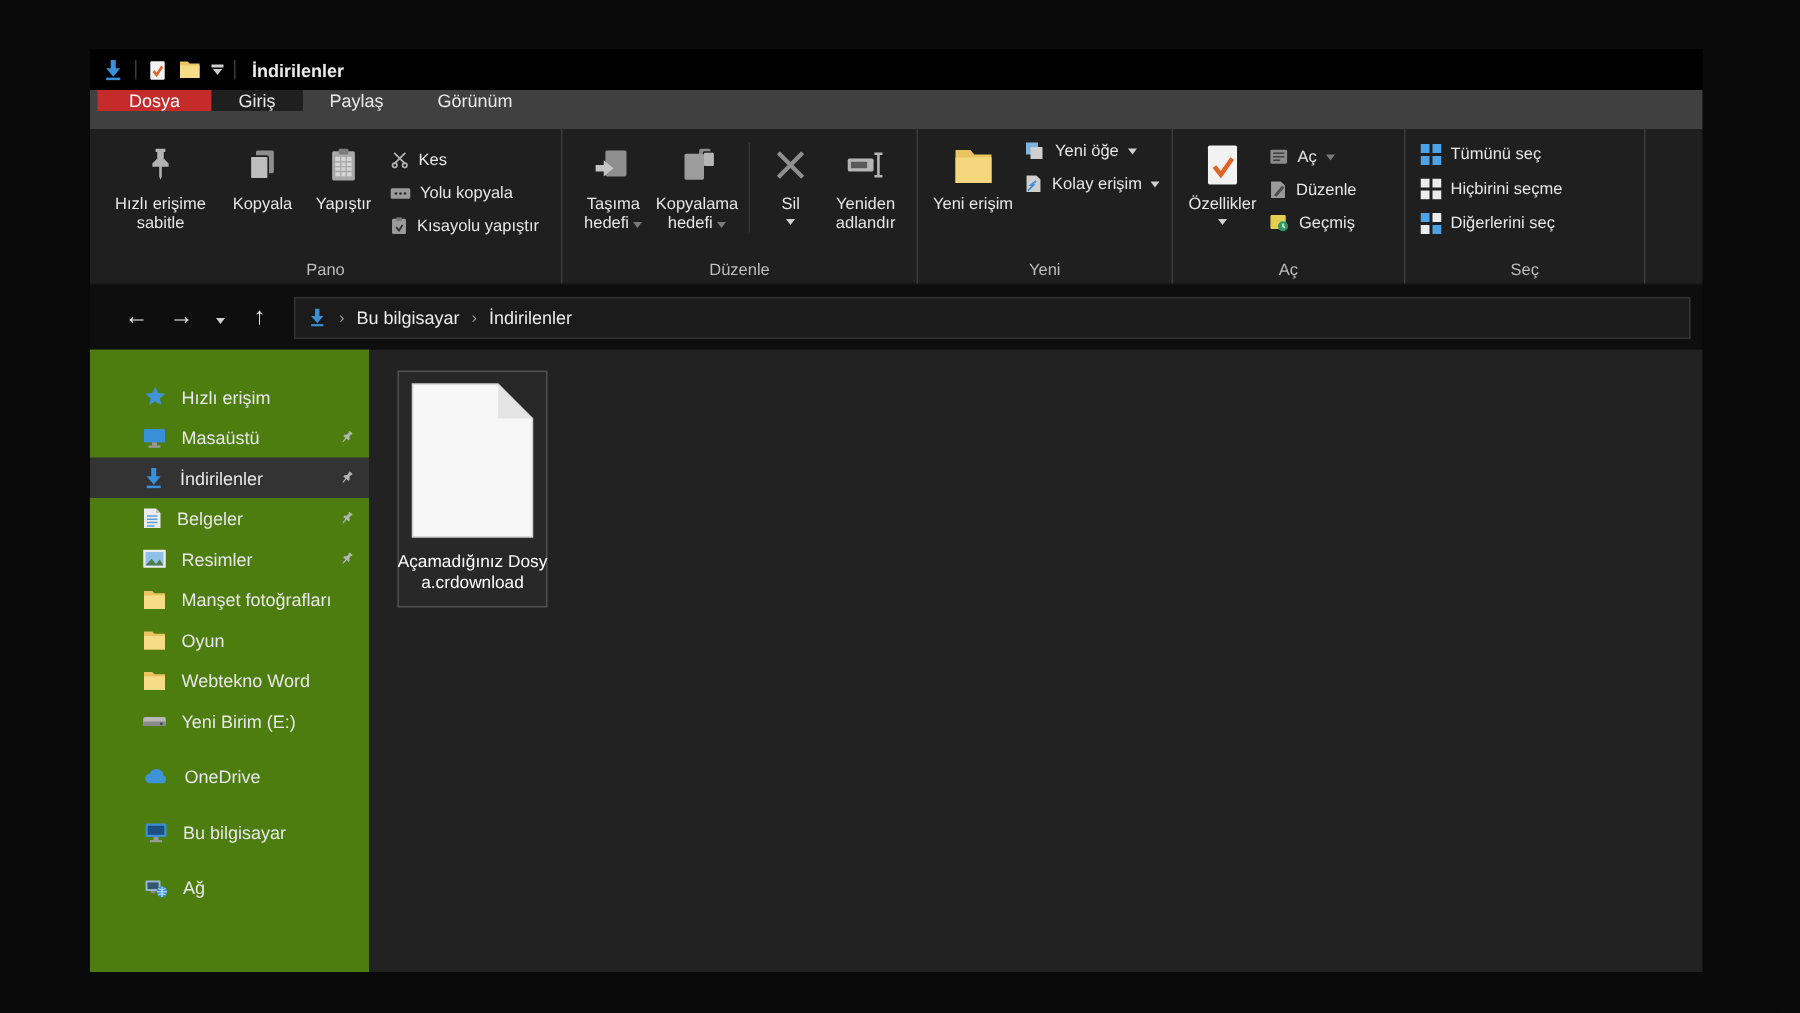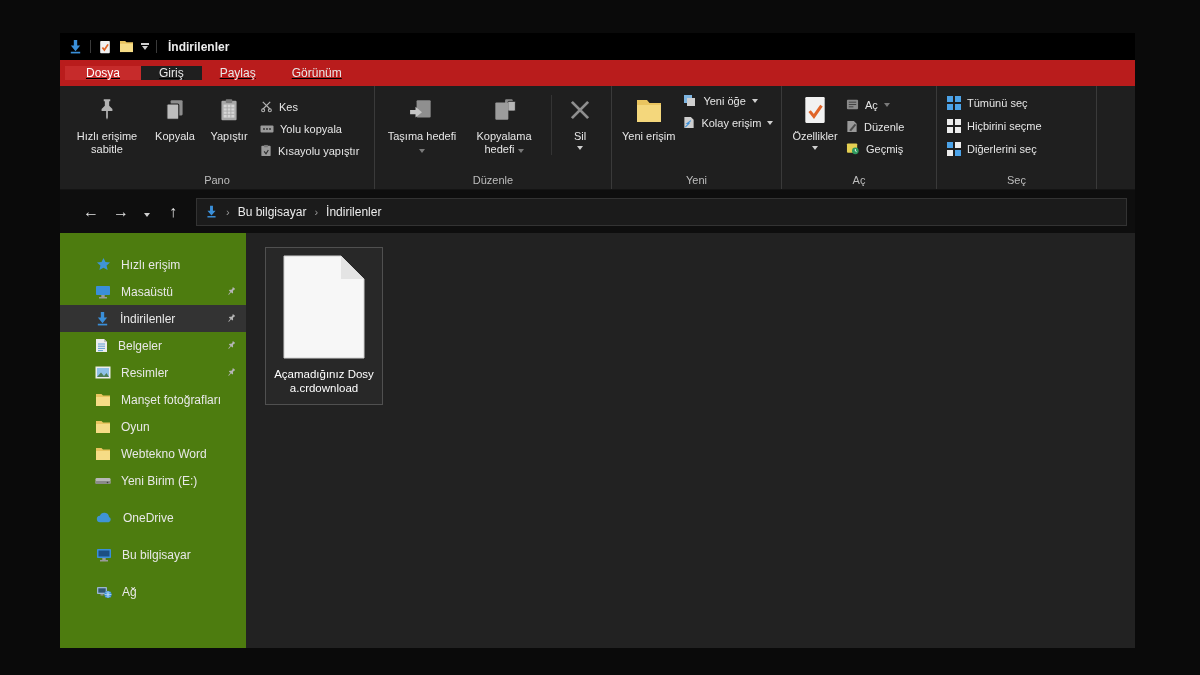--- a/index.html
+++ b/index.html
@@ -10,21 +10,21 @@
   
   .titlebar { height:27px; background:#000; display:flex; align-items:center; padding-left:8px; gap:7px; }
   .titlebar .sep { width:1px; height:13px; background:#3a3a3a; }
   .title-text { color:#ececec; font-size:12px; font-weight:bold; margin-left:4px; }
   .qat-caret { display:flex; flex-direction:column; align-items:center; gap:1px; }
   .qat-caret .bar { width:8px; height:1.5px; background:#cfcfcf; }
   .caret { width:0; height:0; border-left:3.5px solid transparent; border-right:3.5px solid transparent; border-top:4px solid #cfcfcf; display:inline-block; }
   .caret.dim { border-top-color:#7a7a7a; }
 
   
-  .tabrow { height:26px; background:#b91c1c; display:flex; align-items:center; padding-left:5px;text-decoration:underline; }
+  .tabrow { height:26px; background:#404040; display:flex; align-items:flex-start; padding-left:5px; }
   .tab { padding:0 18px; display:flex; align-items:center; color:#e8e8e8; font-size:12px; cursor:default; }
   .tab.file { background:#c62b2b; color:#fff; padding:0 21px; }
   .tab.active { background:#1f1f1f; }
 
   
   .ribbon { height:104px; background:#1f1f1f; display:flex; border-bottom:1px solid #141414; }
   .rgroup { position:relative; border-right:1px solid #3a3a3a; height:100%; flex:0 0 auto; }
   .rgroup-label { position:absolute; bottom:3px; left:0; right:0; text-align:center; color:#bdbdbd; font-size:11px; }
   .rgroup-content { display:flex; align-items:flex-start; padding:5px 6px 18px 6px; height:100%; }
   .lbtn { display:flex; flex-direction:column; align-items:center; padding:3px 4px 0; min-width:54px;
@@ -49,21 +49,21 @@
   .bodyarea { display:flex; height:415px; }
   .sidebar { width:186px; background:#4d7c0f; padding-top:18px; flex:0 0 auto; }
   .side-item { height:27px; display:flex; align-items:center; padding-left:36px; gap:10px;
     color:#e8e8e8; font-size:12px; position:relative; }
   .side-item.child { padding-left:35px; }
   .side-item.selected { background:#333; }
   .side-item .pin { position:absolute; right:11px; top:7px; }
   .side-gap { margin-top:10px; }
   .content { flex:1; background:#222; position:relative; }
 
-  .file-item { position:absolute; left:19px; top:14px; width:118px; height:158px;
+  .file-item { position:absolute; left:19px; top:14px; width:100px; height:158px;
     border:1px solid #505050; background:rgba(255,255,255,0.03);
     display:flex; flex-direction:column; align-items:center; padding-top:7px; }
   .file-label { margin-top:4px; width:104px; color:#fff; font-size:11.5px; line-height:14px;
     text-align:center; word-break:break-all; }
 
   .ifix { display:inline-flex; align-items:center; justify-content:center; }
 </style>
 </head>
 <body>
 
@@ -197,20 +197,30 @@
         <div class="inner-sep"></div>
         <div class="lbtn" style="min-width:44px">
           <span class="ic">
             <svg width="26" height="26" viewBox="0 0 24 24">
                 <path d="M4.5 4.5l15 15M19.5 4.5l-15 15" stroke="#8f8f8f" stroke-width="2.6"></path>
               </svg>
           </span>
           <span class="lbl">Sil</span>
           <span class="caret" style="margin-top:3px"></span>
         </div>
+        <div class="lbtn">
+          <span class="ic">
+            <svg width="28" height="26" viewBox="0 0 26 24">
+                <rect x="2" y="8" width="16" height="8" rx="1" fill="#b5b5b5"></rect>
+                <rect x="4" y="10" width="10" height="4" fill="#5a5a5a"></rect>
+                <path d="M21 5v14M18.5 5h5M18.5 19h5" stroke="#b5b5b5" stroke-width="1.6"></path>
+              </svg>
+          </span>
+          <span class="lbl">Yeniden adlandır</span>
+        </div>
       </div>
       <div class="rgroup-label">Düzenle</div>
     </div>
 
     <div class="rgroup" style="width:170px">
       <div class="rgroup-content">
         <div class="lbtn">
           <span class="ic">
             <svg width="30" height="26" viewBox="0 0 30 26">
                 <path d="M3 3h10l2.5 3H27v19H3z" fill="#e9c45f"></path>

